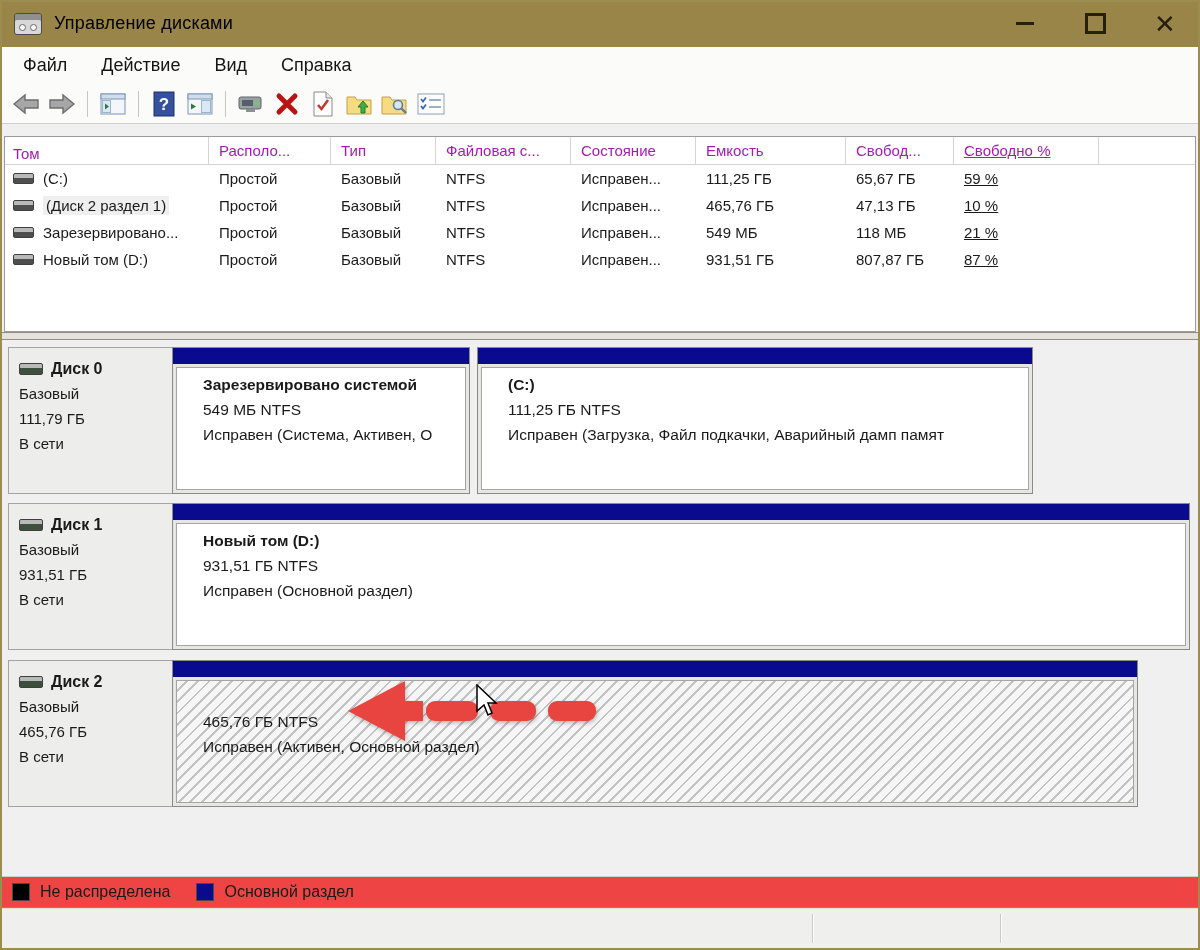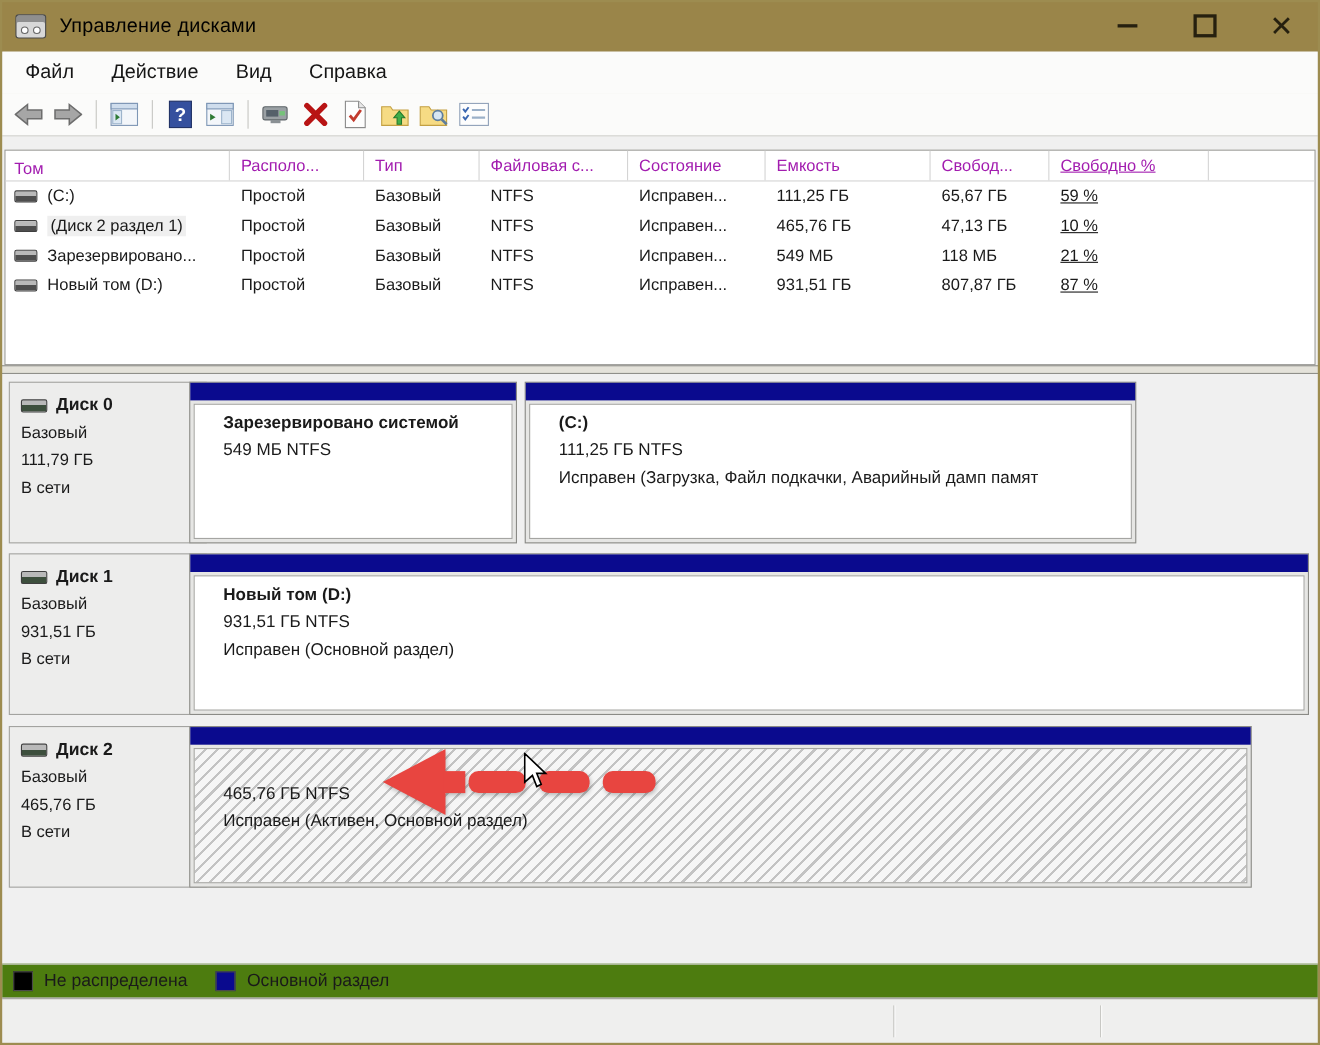--- a/index.html
+++ b/index.html
@@ -62,21 +62,21 @@
     background:linear-gradient(#b9b9b9 45%,#3d4f3d 45%);}
   .partition{position:absolute;height:147px;border:1px solid #8a8a86;background:#e6e6e4;
     box-sizing:border-box;display:flex;flex-direction:column;}
   .pstrip{height:16px;background:#0a0a8e;flex:0 0 auto;}
   .pbody{flex:1;margin:3px;background:#fff;border:1px solid #a5a5a2;padding:5px 26px;
     font-size:15.5px;line-height:1.6;overflow:hidden;white-space:nowrap;}
   .ptitle{font-weight:bold;min-height:24px;}
   .hatch{background:#f6f6f6;background-image:repeating-linear-gradient(135deg,transparent 0 6px,#c3c3c3 6px 8px);}
 
   
-  .legendbar{position:absolute;left:2px;top:876px;width:1196px;height:31px;background:#4d7c0f;
+  .legendbar{position:absolute;left:2px;top:876px;width:1196px;height:31px;background:#ef4444;
     border-top:1px solid #cfcfcb;display:flex;align-items:center;gap:12px;padding-left:10px;box-sizing:border-box;font-size:16px;}
   .swatch{width:18px;height:18px;border:1px solid #4a4a4a;box-sizing:border-box;}
   .legend-item{display:flex;align-items:center;gap:10px;margin-right:14px;}
   .statusbar{position:absolute;left:2px;top:907px;width:1196px;height:41px;background:#efefee;
     border-top:2px groove #dcdcd8;box-sizing:border-box;}
   .ssep{position:absolute;top:5px;bottom:5px;width:1px;background:#c8c8c4;box-shadow:1px 0 0 #fff;}
 
   .annot{position:absolute;z-index:40;filter:drop-shadow(1px 2px 2px rgba(0,0,0,.25));}
   .cursor{position:absolute;z-index:45;}
 </style>
@@ -267,20 +267,21 @@
     </div>
   <div>Базовый</div>
   <div>111,79 ГБ</div>
   <div>В сети</div>
 </div>
 <div class="partition" style="left:172px;top:347px;width:298px;">
   <div class="pstrip" style="background: rgb(10, 10, 142);"></div>
   <div class="pbody">
     <div class="ptitle">Зарезервировано системой</div>
     <div>549 МБ NTFS</div>
+    <div>Исправен (Система, Активен, О</div>
   </div>
 </div>
 <div class="partition" style="left:477px;top:347px;width:556px;">
   <div class="pstrip" style="background: rgb(10, 10, 142);"></div>
   <div class="pbody">
     <div class="ptitle">(C:)</div>
     <div>111,25 ГБ NTFS</div>
     <div>Исправен (Загрузка, Файл подкачки, Аварийный дамп памят</div>
   </div>
 </div>

